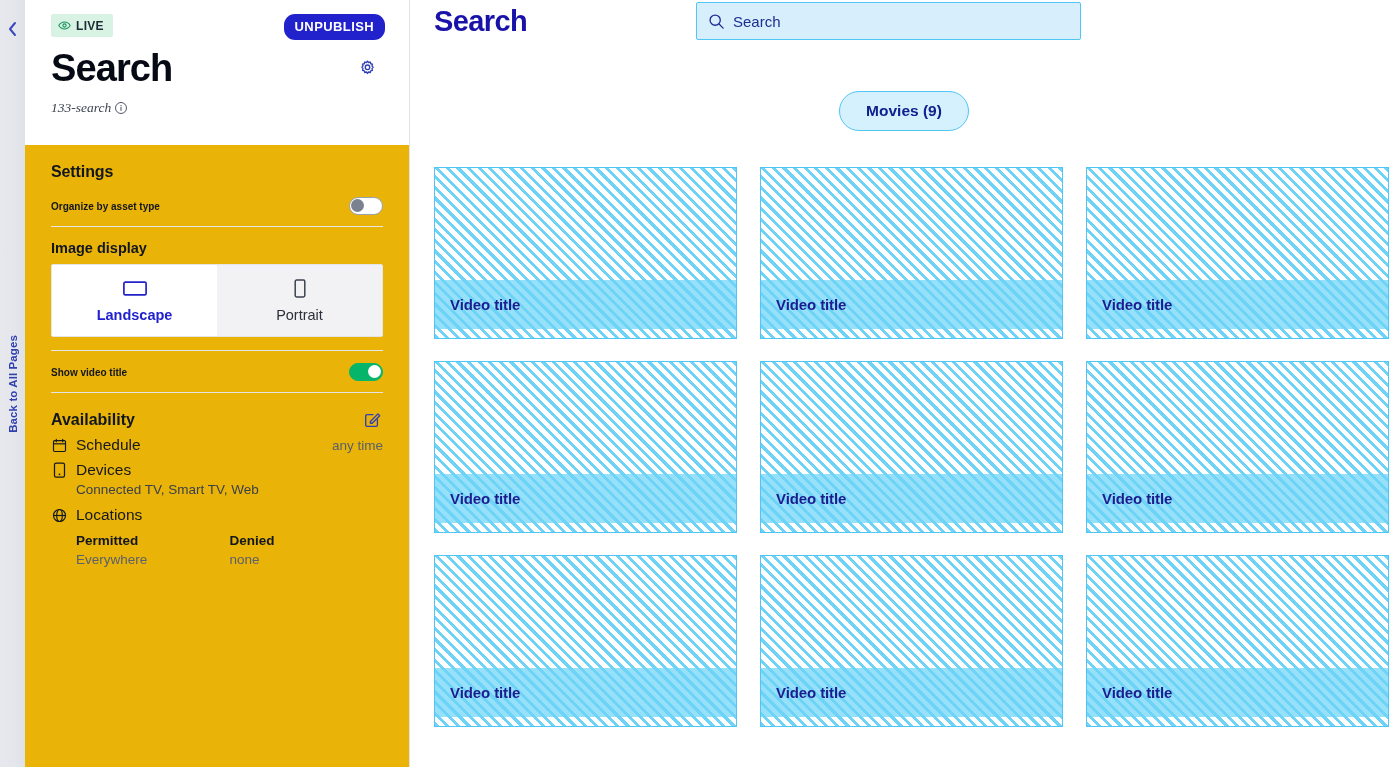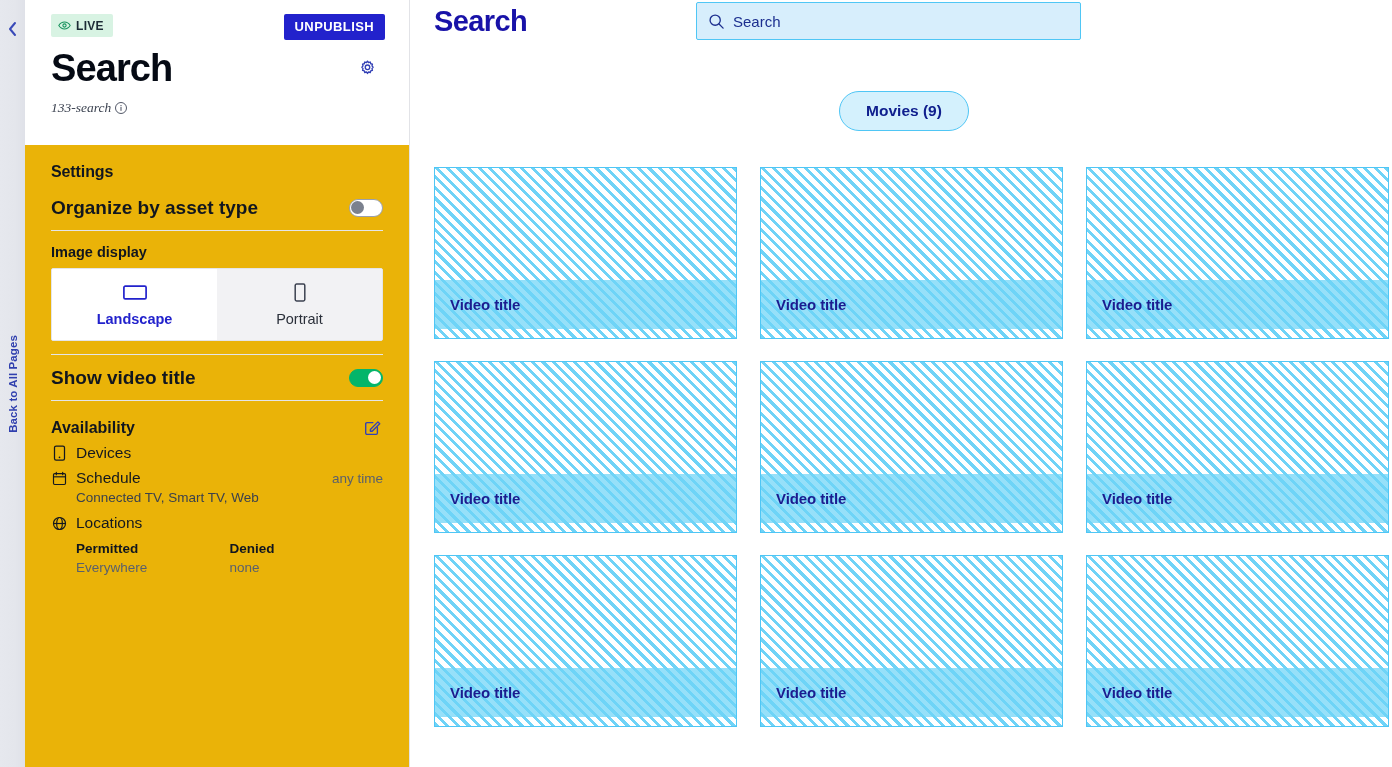--- a/index.html
+++ b/index.html
@@ -95,21 +95,21 @@
   }
   .live-badge svg { display: block; }
   .unpublish-btn {
     background: #2222cc;
     color: #ffffff;
     font-size: 13px;
     font-weight: 700;
     letter-spacing: 0.4px;
     border: none;
     padding: 6px 11px;
-    border-radius: 2px;
+    border-radius: 11px;
     cursor: pointer;
     font-family: inherit;
     height: 26px;
     line-height: 14px;
   }
   .title-row {
     display: flex;
     align-items: center;
     justify-content: space-between;
     margin-top: 9px;
@@ -155,21 +155,21 @@
     letter-spacing: -0.1px;
   }
   .setting-row {
     display: flex;
     align-items: center;
     justify-content: space-between;
     padding: 5px 0 11px 0;
     border-bottom: 1px solid #e4e5e9;
   }
   .setting-label {
-    font-size: 19px;
+    font-size: 10px;
     font-weight: 700;
     color: #11161f;
   }
   .toggle {
     width: 34px;
     height: 18px;
     border-radius: 10px;
     position: relative;
     cursor: pointer;
     flex: 0 0 auto;
@@ -459,47 +459,47 @@
 
       <div class="avail-head">
         <span class="avail-title">Availability</span>
         <button class="edit-btn">
           <svg width="18" height="18" viewBox="0 0 20 20" fill="none" aria-hidden="true">
             <path d="M3 5.4A1.4 1.4 0 014.4 4H11" stroke="#3340b5" stroke-width="1.5" fill="none" stroke-linecap="round"></path>
             <path d="M3 5.4v10.2A1.4 1.4 0 004.4 17h10.2a1.4 1.4 0 001.4-1.4V9.4" stroke="#3340b5" stroke-width="1.5" fill="none" stroke-linecap="round"></path>
             <path d="M8.2 11.6l8.4-8.4 2 2-8.4 8.4H8.2v-2z" stroke="#3340b5" stroke-width="1.5" fill="none" stroke-linejoin="round"></path>
           </svg>
         </button>
-      </div>
-
-      <div class="avail-row">
-        <span class="avail-left">
-          <span class="avail-ico">
-            <svg width="13" height="16" viewBox="0 0 12 16" fill="none" aria-hidden="true">
-              <rect x="1" y="1" width="10" height="14" rx="1.6" stroke="#14181f" stroke-width="1.25" fill="none"></rect>
-              <circle cx="6" cy="12.3" r="0.85" fill="#14181f"></circle>
-            </svg>
-          </span>
-          <span class="avail-name">Devices</span>
-        </span>
       </div>
 
       <div class="avail-row">
         <span class="avail-left">
           <span class="avail-ico">
             <svg width="15" height="15" viewBox="0 0 16 16" fill="none" aria-hidden="true">
               <rect x="1.6" y="2.8" width="12.8" height="11.6" rx="1.3" stroke="#14181f" stroke-width="1.25" fill="none"></rect>
               <path d="M1.6 6.2h12.8" stroke="#14181f" stroke-width="1.25"></path>
               <path d="M4.6 1.4v2.6M11.4 1.4v2.6" stroke="#14181f" stroke-width="1.25" stroke-linecap="round"></path>
             </svg>
           </span>
           <span class="avail-name">Schedule</span>
         </span>
         <span class="avail-val">any time</span>
       </div>
+
+      <div class="avail-row">
+        <span class="avail-left">
+          <span class="avail-ico">
+            <svg width="13" height="16" viewBox="0 0 12 16" fill="none" aria-hidden="true">
+              <rect x="1" y="1" width="10" height="14" rx="1.6" stroke="#14181f" stroke-width="1.25" fill="none"></rect>
+              <circle cx="6" cy="12.3" r="0.85" fill="#14181f"></circle>
+            </svg>
+          </span>
+          <span class="avail-name">Devices</span>
+        </span>
+      </div>
       <div class="avail-sub">Connected TV, Smart TV, Web</div>
 
       <div class="avail-row" style="margin-top:9px;">
         <span class="avail-left">
           <span class="avail-ico">
             <svg width="15" height="15" viewBox="0 0 16 16" fill="none" aria-hidden="true">
               <circle cx="8" cy="8" r="6.4" stroke="#14181f" stroke-width="1.25" fill="none"></circle>
               <path d="M1.6 8h12.8" stroke="#14181f" stroke-width="1.25"></path>
               <ellipse cx="8" cy="8" rx="3" ry="6.4" stroke="#14181f" stroke-width="1.25" fill="none"></ellipse>
             </svg>

